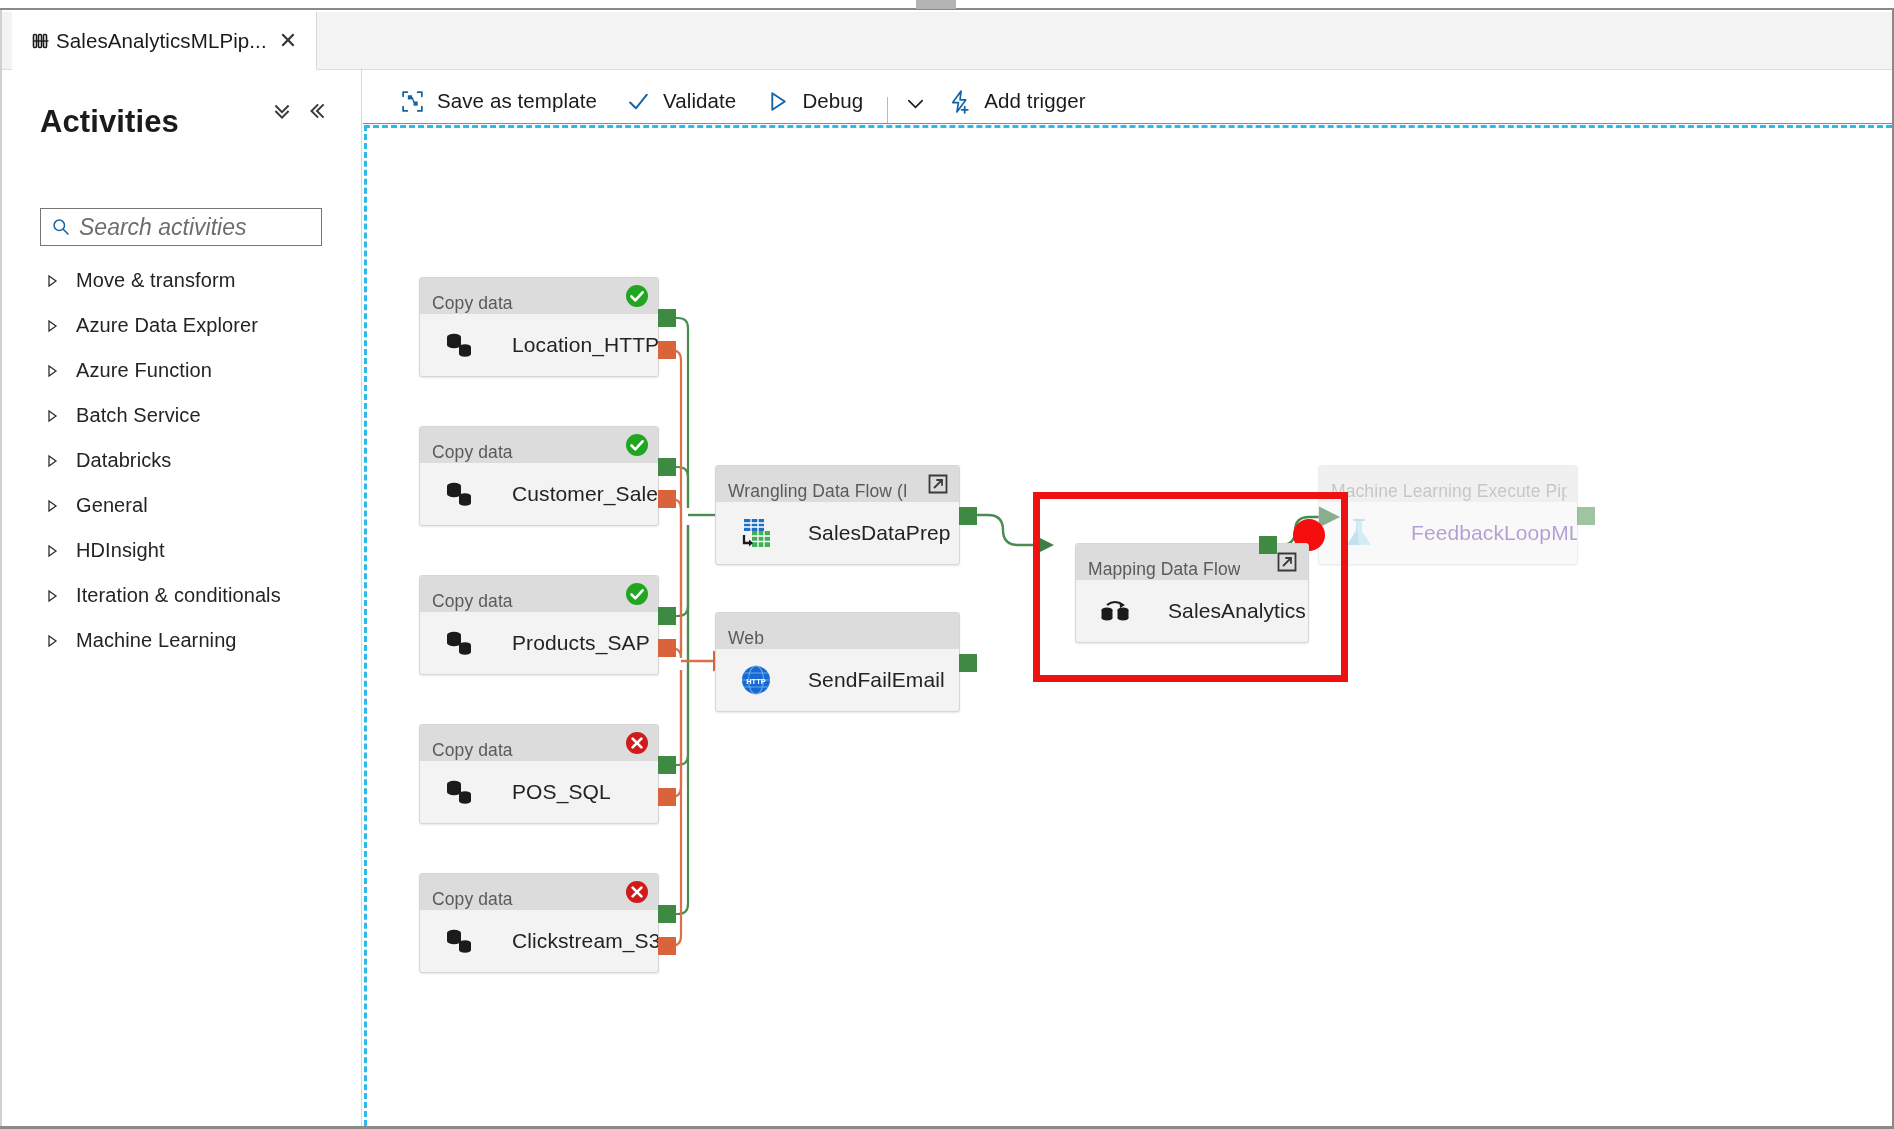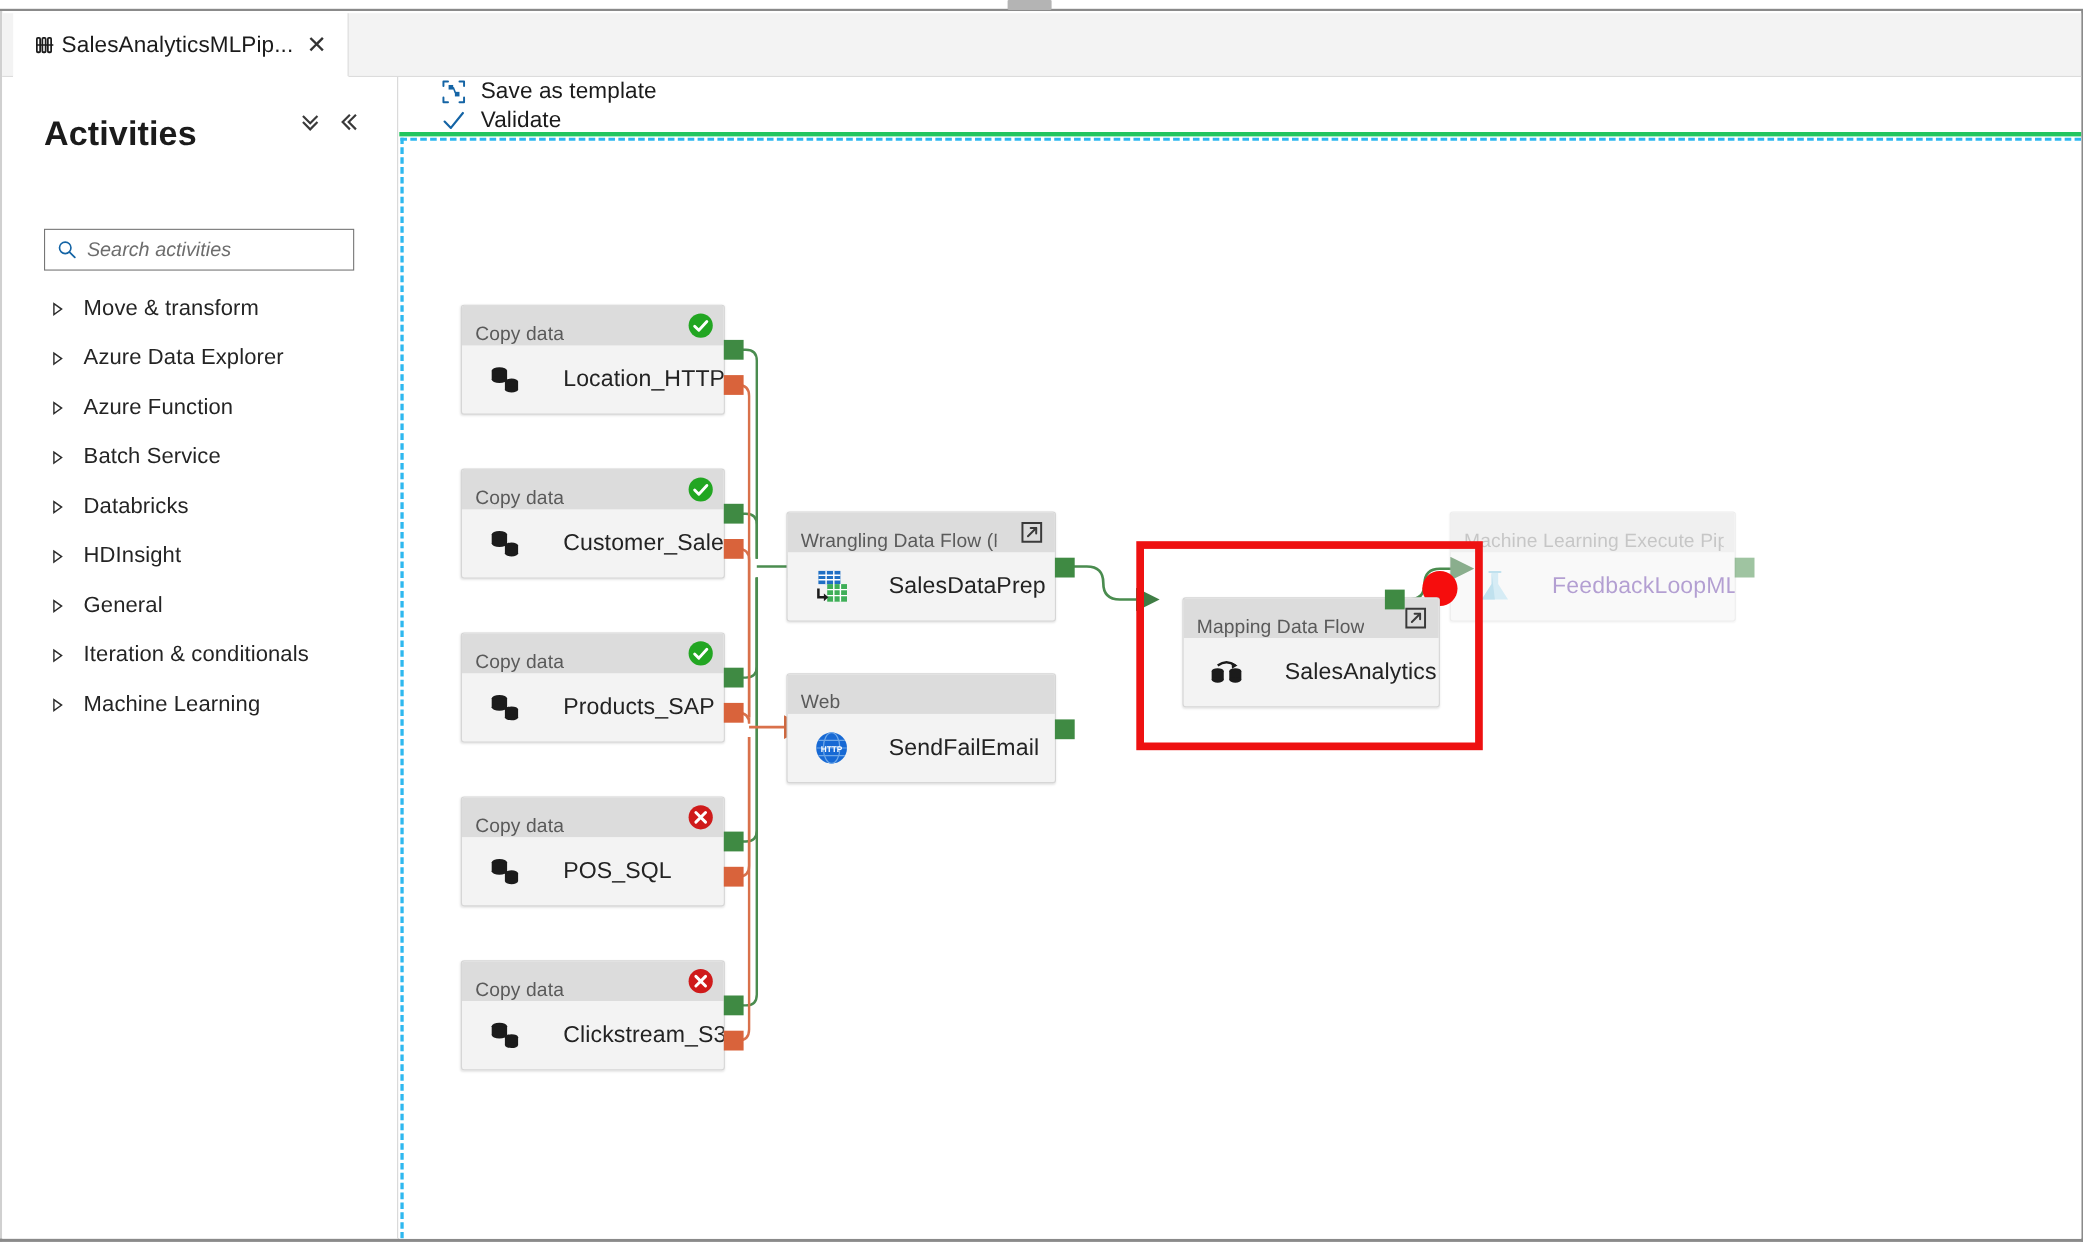--- a/index.html
+++ b/index.html
@@ -91,21 +91,21 @@
     width: 282px; height: 38px;
     border: 1px solid #767676;
     background: #ffffff;
     display: flex; align-items: center;
     padding: 0 8px 0 10px;
   }
   .search-icon { width: 20px; height: 20px; flex: 0 0 auto; margin-right: 8px; }
   .search-input {
     border: 0; outline: 0; flex: 1 1 auto;
     font-family: "Liberation Sans", sans-serif;
-    font-size: 18px; font-style: italic; color: #6b6b6b;
+    font-size: 23px; font-style: italic; color: #6b6b6b;
     background: transparent;
   }
   .search-input::placeholder { color: #6d6d6d; font-style: italic; }
 
   .acc-list { position: absolute; left: 0; top: 188px; width: 360px; }
   .acc-item {
     display: flex; align-items: center; height: 45px;
     padding-left: 44px; gap: 18px;
     cursor: pointer;
   }
@@ -116,23 +116,23 @@
   .acc-label { font-size: 20px; color: #242424; letter-spacing: .1px; }
 
   
   .rightarea {
     position: absolute; left: 363px; top: 70px;
     width: 1529px; height: 1056px;
     background: #ffffff;
   }
   .toolbar {
     position: absolute; left: 0; top: 0; width: 1529px; height: 54px;
-    border-bottom: 4px solid #22c55e;
-    display: flex; align-items: flex-start;
-    padding-left: 22px; gap: 0px; flex-direction: column;
+    border-bottom: 1px solid #22c55e;
+    display: flex; align-items: flex-end;
+    padding-left: 22px; gap: 0px;
   }
   .tb-btn {
     display: flex; align-items: center; gap: 12px;
     height: 44px; padding: 0 14px; cursor: pointer;
     white-space: nowrap;
   }
   .tb-icon { width: 26px; height: 26px; flex: 0 0 auto; display:flex; align-items:center; justify-content:center;}
   .tb-label { font-size: 20.5px; color: #1b1b1b; letter-spacing: .1px; }
   .tb-sep {
     width: 1px; height: 26px; background: #b9b9b9; margin: 0 10px;
@@ -308,29 +308,29 @@
             </svg>
         </span>
         <span class="acc-label">Databricks</span>
       </div>
       <div class="acc-item">
         <span class="acc-caret">
           <svg viewBox="0 0 12 14" width="12" height="14">
               <path d="M3 2 L10 7 L3 12 Z" fill="none" stroke="#2d2d2d" stroke-width="1.3"></path>
             </svg>
         </span>
+        <span class="acc-label">General</span>
+      </div>
+      <div class="acc-item">
+        <span class="acc-caret">
+          <svg viewBox="0 0 12 14" width="12" height="14">
+              <path d="M3 2 L10 7 L3 12 Z" fill="none" stroke="#2d2d2d" stroke-width="1.3"></path>
+            </svg>
+        </span>
         <span class="acc-label">HDInsight</span>
-      </div>
-      <div class="acc-item">
-        <span class="acc-caret">
-          <svg viewBox="0 0 12 14" width="12" height="14">
-              <path d="M3 2 L10 7 L3 12 Z" fill="none" stroke="#2d2d2d" stroke-width="1.3"></path>
-            </svg>
-        </span>
-        <span class="acc-label">General</span>
       </div>
       <div class="acc-item">
         <span class="acc-caret">
           <svg viewBox="0 0 12 14" width="12" height="14">
               <path d="M3 2 L10 7 L3 12 Z" fill="none" stroke="#2d2d2d" stroke-width="1.3"></path>
             </svg>
         </span>
         <span class="acc-label">Iteration &amp; conditionals</span>
       </div>
       <div class="acc-item">

